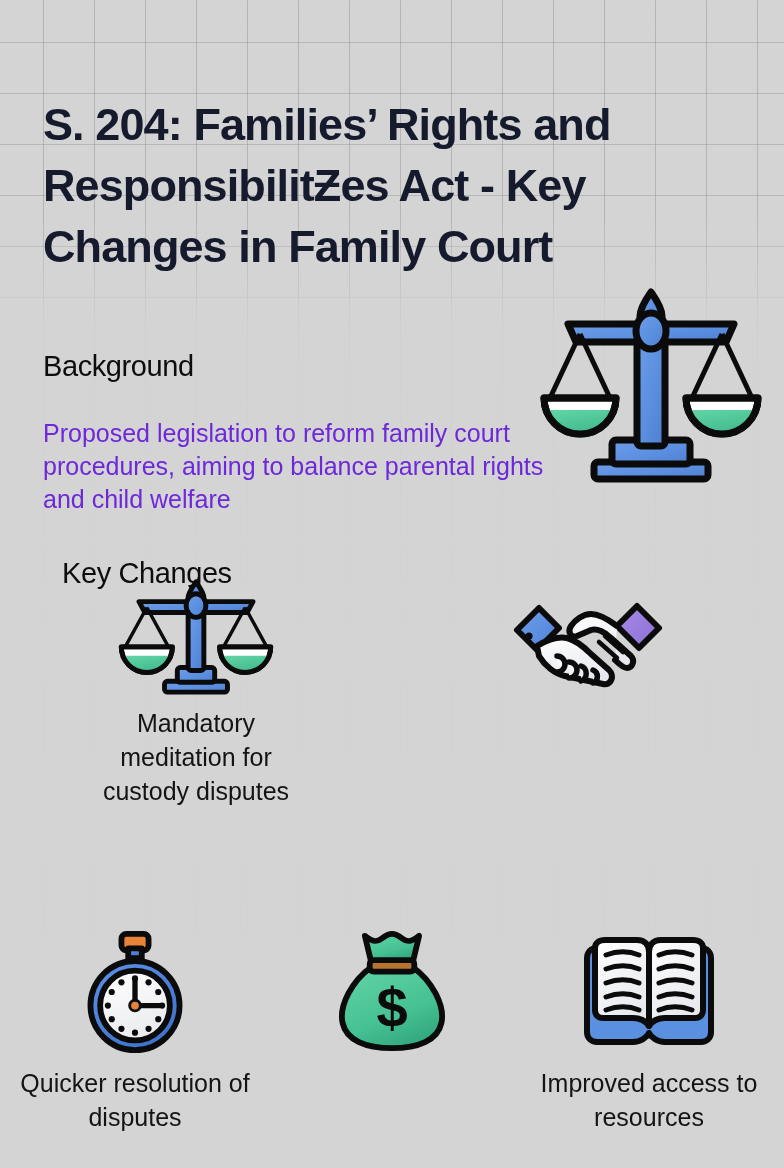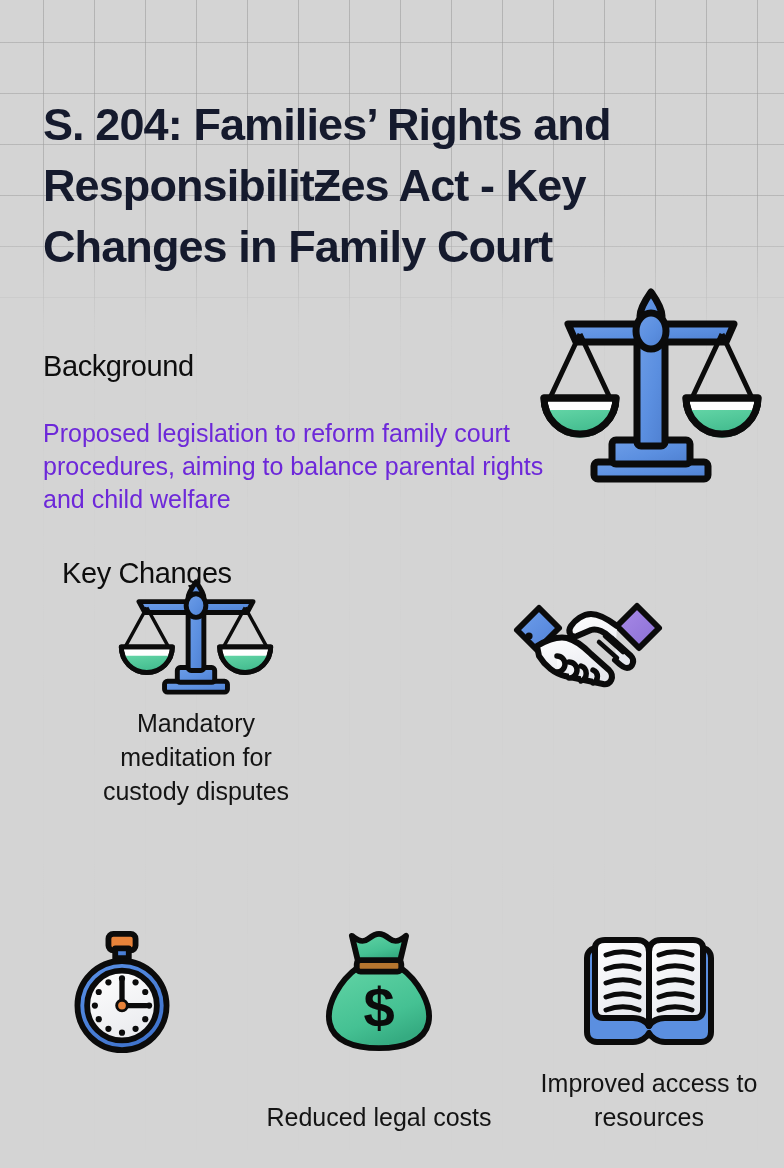--- a/index.html
+++ b/index.html
@@ -102,21 +102,20 @@
     position: absolute;
     left: 0;
     width: 784px;
     display: flex;
   }
   .cell {
     flex: 1 1 0;
     display: flex;
     flex-direction: column;
     align-items: center;
-    justify-content: space-between;
   }
   #row-key-changes { top: 580px; }
   #row-impact      { top: 930px; }
 
   .icon-wrap {
     width: 160px;
     height: 118px;
     display: flex;
     align-items: center;
     justify-content: center;
@@ -288,20 +287,21 @@
             <circle cx="37" cy="78" r="3.2"></circle>
             <circle cx="41" cy="64" r="3.2"></circle>
             <circle cx="51" cy="54" r="3.2"></circle>
           </g>
 
           <path d="M65 78 L65 52" stroke="#0b0b0b" stroke-width="5.5" stroke-linecap="round"></path>
           <path d="M65 78 L90 78" stroke="#0b0b0b" stroke-width="5.5" stroke-linecap="round"></path>
           <circle cx="65" cy="78" r="5.5" fill="#e8833a" stroke="#0b0b0b" stroke-width="3"></circle>
         </svg>
       </div>
+      <div class="caption">Quicker resolution of disputes</div>
     </div>
 
     <div class="cell">
       <div class="icon-wrap small">
         <svg viewBox="0 0 130 128" width="130" height="124">
           <defs>
             <linearGradient id="bag-g" x1="0" y1="0" x2="0.5" y2="1">
               <stop offset="0%" stop-color="#63d5a6"></stop>
               <stop offset="70%" stop-color="#45c193"></stop>
               <stop offset="100%" stop-color="#35ab81"></stop>
@@ -310,21 +310,20 @@
 
           <path d="M44 38 C24 52 10 78 14 96 C18 114 38 122 65 122 C92 122 112 114 116 96 C120 78 106 52 86 38 Z" fill="url(#bag-g)" stroke="#0b0b0b" stroke-width="6" stroke-linejoin="round"></path>
 
           <rect x="42" y="31" width="46" height="12" rx="4" fill="#b5752f" stroke="#0b0b0b" stroke-width="6" stroke-linejoin="round"></rect>
 
           <path d="M43 31 L37 6 C44 12 49 13 54 9 C58 6 61 4 65 4 C69 4 72 6 76 9 C81 13 86 12 93 6 L87 31 Z" fill="url(#bag-g)" stroke="#0b0b0b" stroke-width="6" stroke-linejoin="round"></path>
 
           <text x="65" y="100" text-anchor="middle" font-family="'Liberation Sans', sans-serif" font-size="58" font-weight="bold" fill="#0b0b0b">$</text>
         </svg>
       </div>
-      <div class="caption">Reduced legal costs</div>
     </div>
 
     <div class="cell">
       <div class="icon-wrap small">
         <svg viewBox="0 0 140 116" width="140" height="124">
           <defs>
             <linearGradient id="pg-w" x1="0" y1="0" x2="0.5" y2="1">
               <stop offset="0%" stop-color="#ffffff"></stop>
               <stop offset="100%" stop-color="#e7e9ee"></stop>
             </linearGradient>

